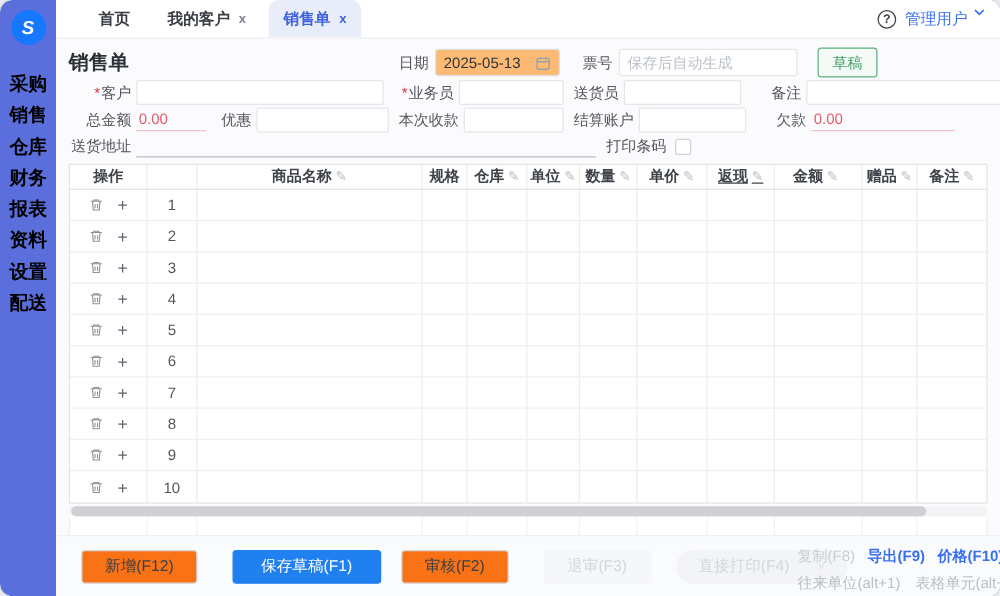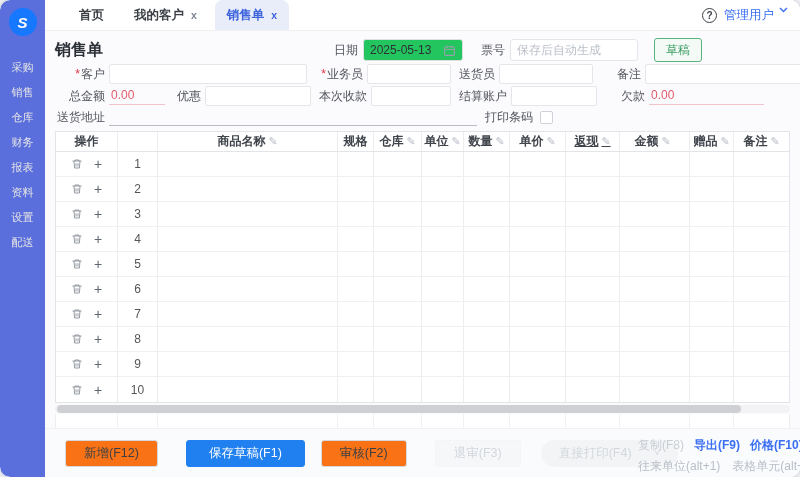--- a/index.html
+++ b/index.html
@@ -3,44 +3,44 @@
 <meta charset="utf-8">
 <style>
   *{box-sizing:border-box;}
   body{margin:0;background:#e9ebef;font-family:"Liberation Sans",sans-serif;-webkit-font-smoothing:antialiased;}
   .window{position:relative;width:800px;height:477px;margin:0 auto;background:#fff;border-radius:10px;overflow:hidden;box-shadow:0 0 0 1px #d9dbe0;}
 
   
   .sidebar{position:absolute;left:0;top:0;bottom:0;width:45px;background:#5b6fdc;border-radius:10px 0 0 10px;display:flex;flex-direction:column;align-items:center;padding-top:8px;}
   .logo{width:28px;height:28px;border-radius:50%;background:#1677ff;color:#fff;font-weight:bold;font-style:italic;font-size:15px;display:flex;align-items:center;justify-content:center;cursor:pointer;}
   .nav{margin-top:19px;display:flex;flex-direction:column;align-items:center;}
-  .nav-item{color:#e5e5e5;font-size:11px;padding:6px 0;line-height:13px;cursor:pointer;white-space:nowrap;}
+  .nav-item{color:#000000;font-size:15px;padding:6px 0;line-height:13px;cursor:pointer;white-space:nowrap;font-weight:bold;}
 
   
   .main{position:absolute;left:45px;top:0;right:0;bottom:0;display:flex;flex-direction:column;background:#fff;}
   .topbar{height:30px;flex:none;display:flex;align-items:center;justify-content:space-between;padding:0 12px 0 22px;background:#fff;}
   .tabs{display:flex;align-items:flex-end;height:30px;gap:6px;}
   .tab{height:30px;display:flex;align-items:center;padding:0 12px;font-size:12.5px;color:#3c4046;cursor:pointer;font-weight:bold;}
   .tab.active{background:#e9edfa;color:#3d63dd;border-radius:8px 8px 0 0;}
   .tab-close{margin-left:7px;font-size:10.5px;font-weight:bold;color:#7e848d;line-height:1;}
   .tab.active .tab-close{color:#3d63dd;}
   .topbar-right{display:flex;align-items:center;gap:7px;}
   .help{width:15px;height:15px;border:1.4px solid #3e4248;border-radius:50%;color:#3e4248;font-size:10px;font-weight:bold;display:flex;align-items:center;justify-content:center;cursor:pointer;}
   .user{color:#3a6ff2;font-size:12.5px;display:flex;align-items:flex-start;gap:5px;cursor:pointer;}
 
   
   .panel{flex:1;background:#fbfbfd;border-top:1px solid #f0f0f2;padding:4px 10px 0 10px;overflow:hidden;}
   .doc-head{display:flex;align-items:center;height:26px;margin-top:2px;}
   .doc-title{font-size:16px;font-weight:bold;color:#2b2f36;margin:0;}
   .doc-head-right{display:flex;align-items:center;margin-left:auto;margin-right:88px;}
   .lbl{font-size:12px;color:#51555c;white-space:nowrap;}
-  .date-box{width:100px;height:22px;margin-left:5px;border:1px solid #dcdfe4;border-radius:3px;background:#22c55e;display:flex;align-items:center;padding:0 6px;font-size:12px;color:#2e3238;cursor:pointer;}
+  .date-box{width:100px;height:22px;margin-left:5px;border:1px solid #dcdfe4;border-radius:3px;background:#fdba74;display:flex;align-items:center;padding:0 6px;font-size:12px;color:#2e3238;cursor:pointer;}
   .date-box span{flex:1;}
   .ticket-lbl{margin-left:18px;}
-  .ticket-input{width:128px;height:22px;margin-left:5px;border:1px solid #e4e6ea;border-radius:3px;padding:0 6px;font-size:12px;color:#333;outline:none;}
+  .ticket-input{width:143px;height:22px;margin-left:5px;border:1px solid #e4e6ea;border-radius:3px;padding:0 6px;font-size:12px;color:#333;outline:none;}
   .ticket-input::placeholder{color:#bcc1c9;}
   .badge{margin-left:16px;border:1px solid #58b37c;color:#3f9e66;background:#f4faf6;font-size:12px;padding:2.5px 11px;border-radius:3px;white-space:nowrap;}
 
   
   .frow{display:flex;align-items:center;height:22px;font-size:12px;}
   .flbl{color:#51555c;text-align:right;flex:none;white-space:nowrap;}
   .flbl em{color:#e0303e;font-style:normal;margin-right:1px;}
   .fin{height:20px;margin-left:4px;border:1px solid #e4e6ea;border-radius:2px;background:#fff;flex:none;padding:0 4px;font-size:12px;color:#333;outline:none;}
   .red-val{color:#e25a6b;border-bottom:1px solid #f3c3cc;flex:none;margin-left:4px;padding:1px 2px 2px 2px;}
   .uline{height:18px;margin-left:4px;flex:none;border:none;border-bottom:1px solid #b9bec6;background:transparent;outline:none;font-size:12px;padding:0 2px;}

